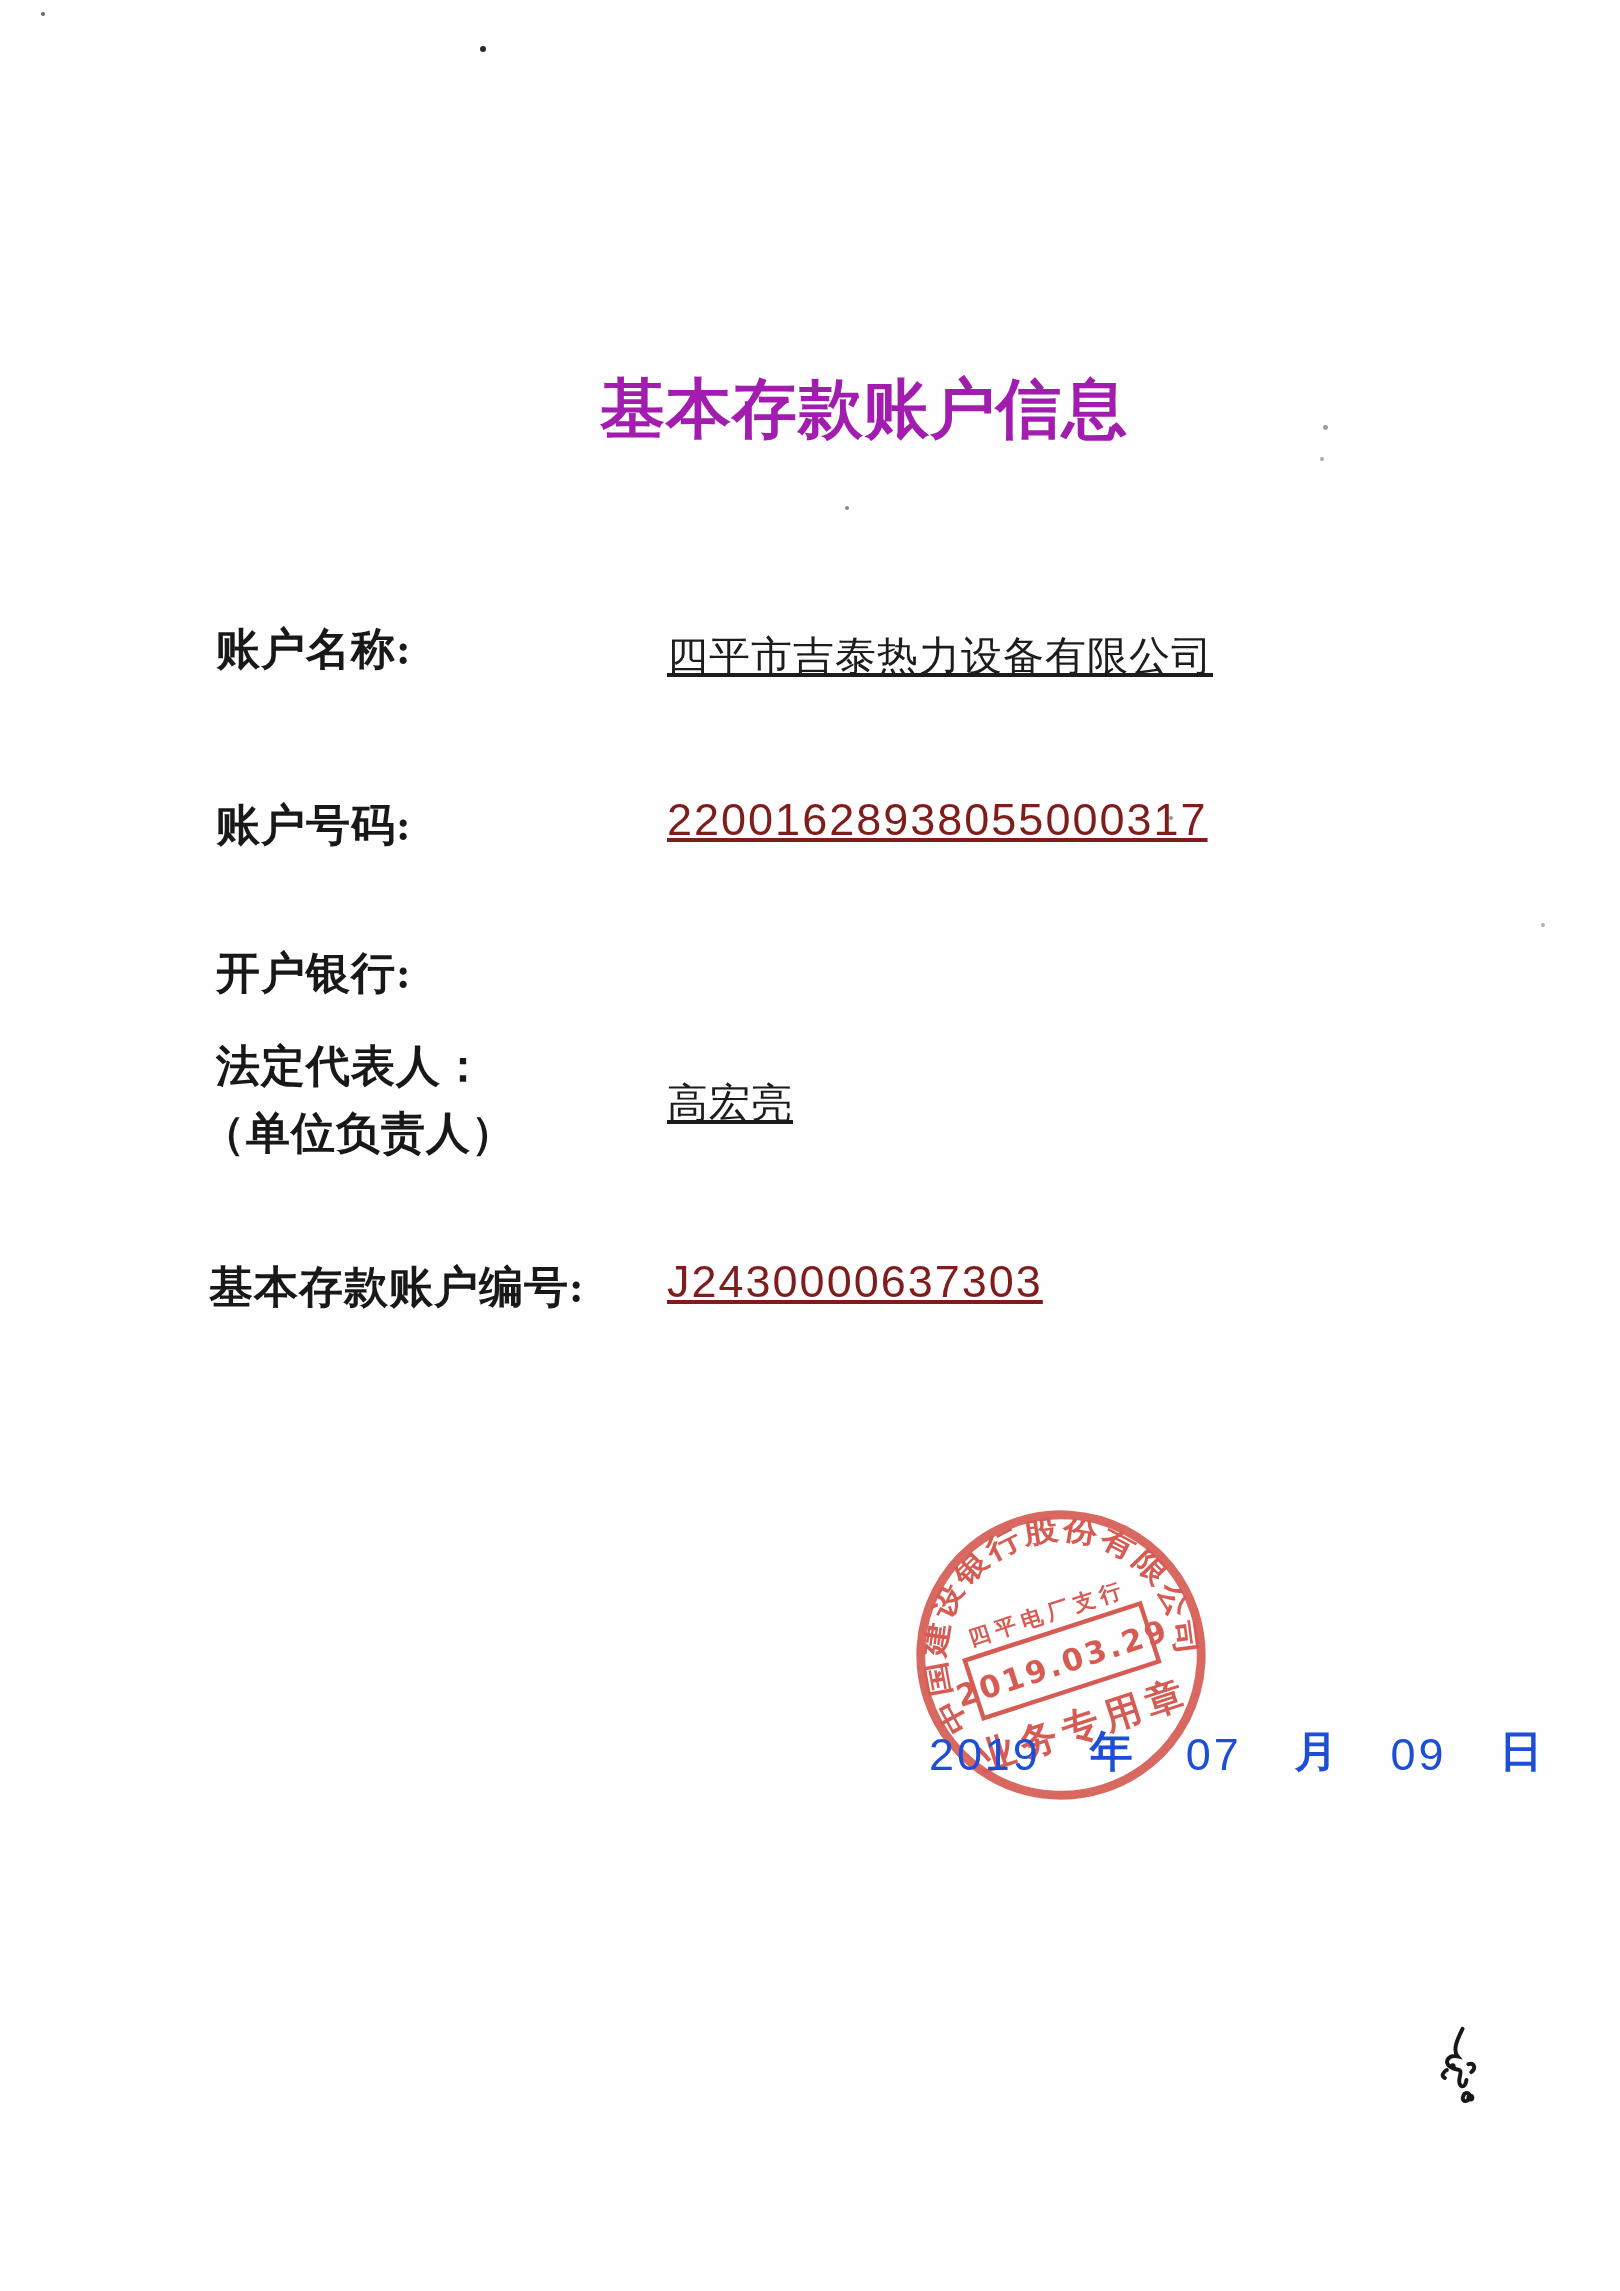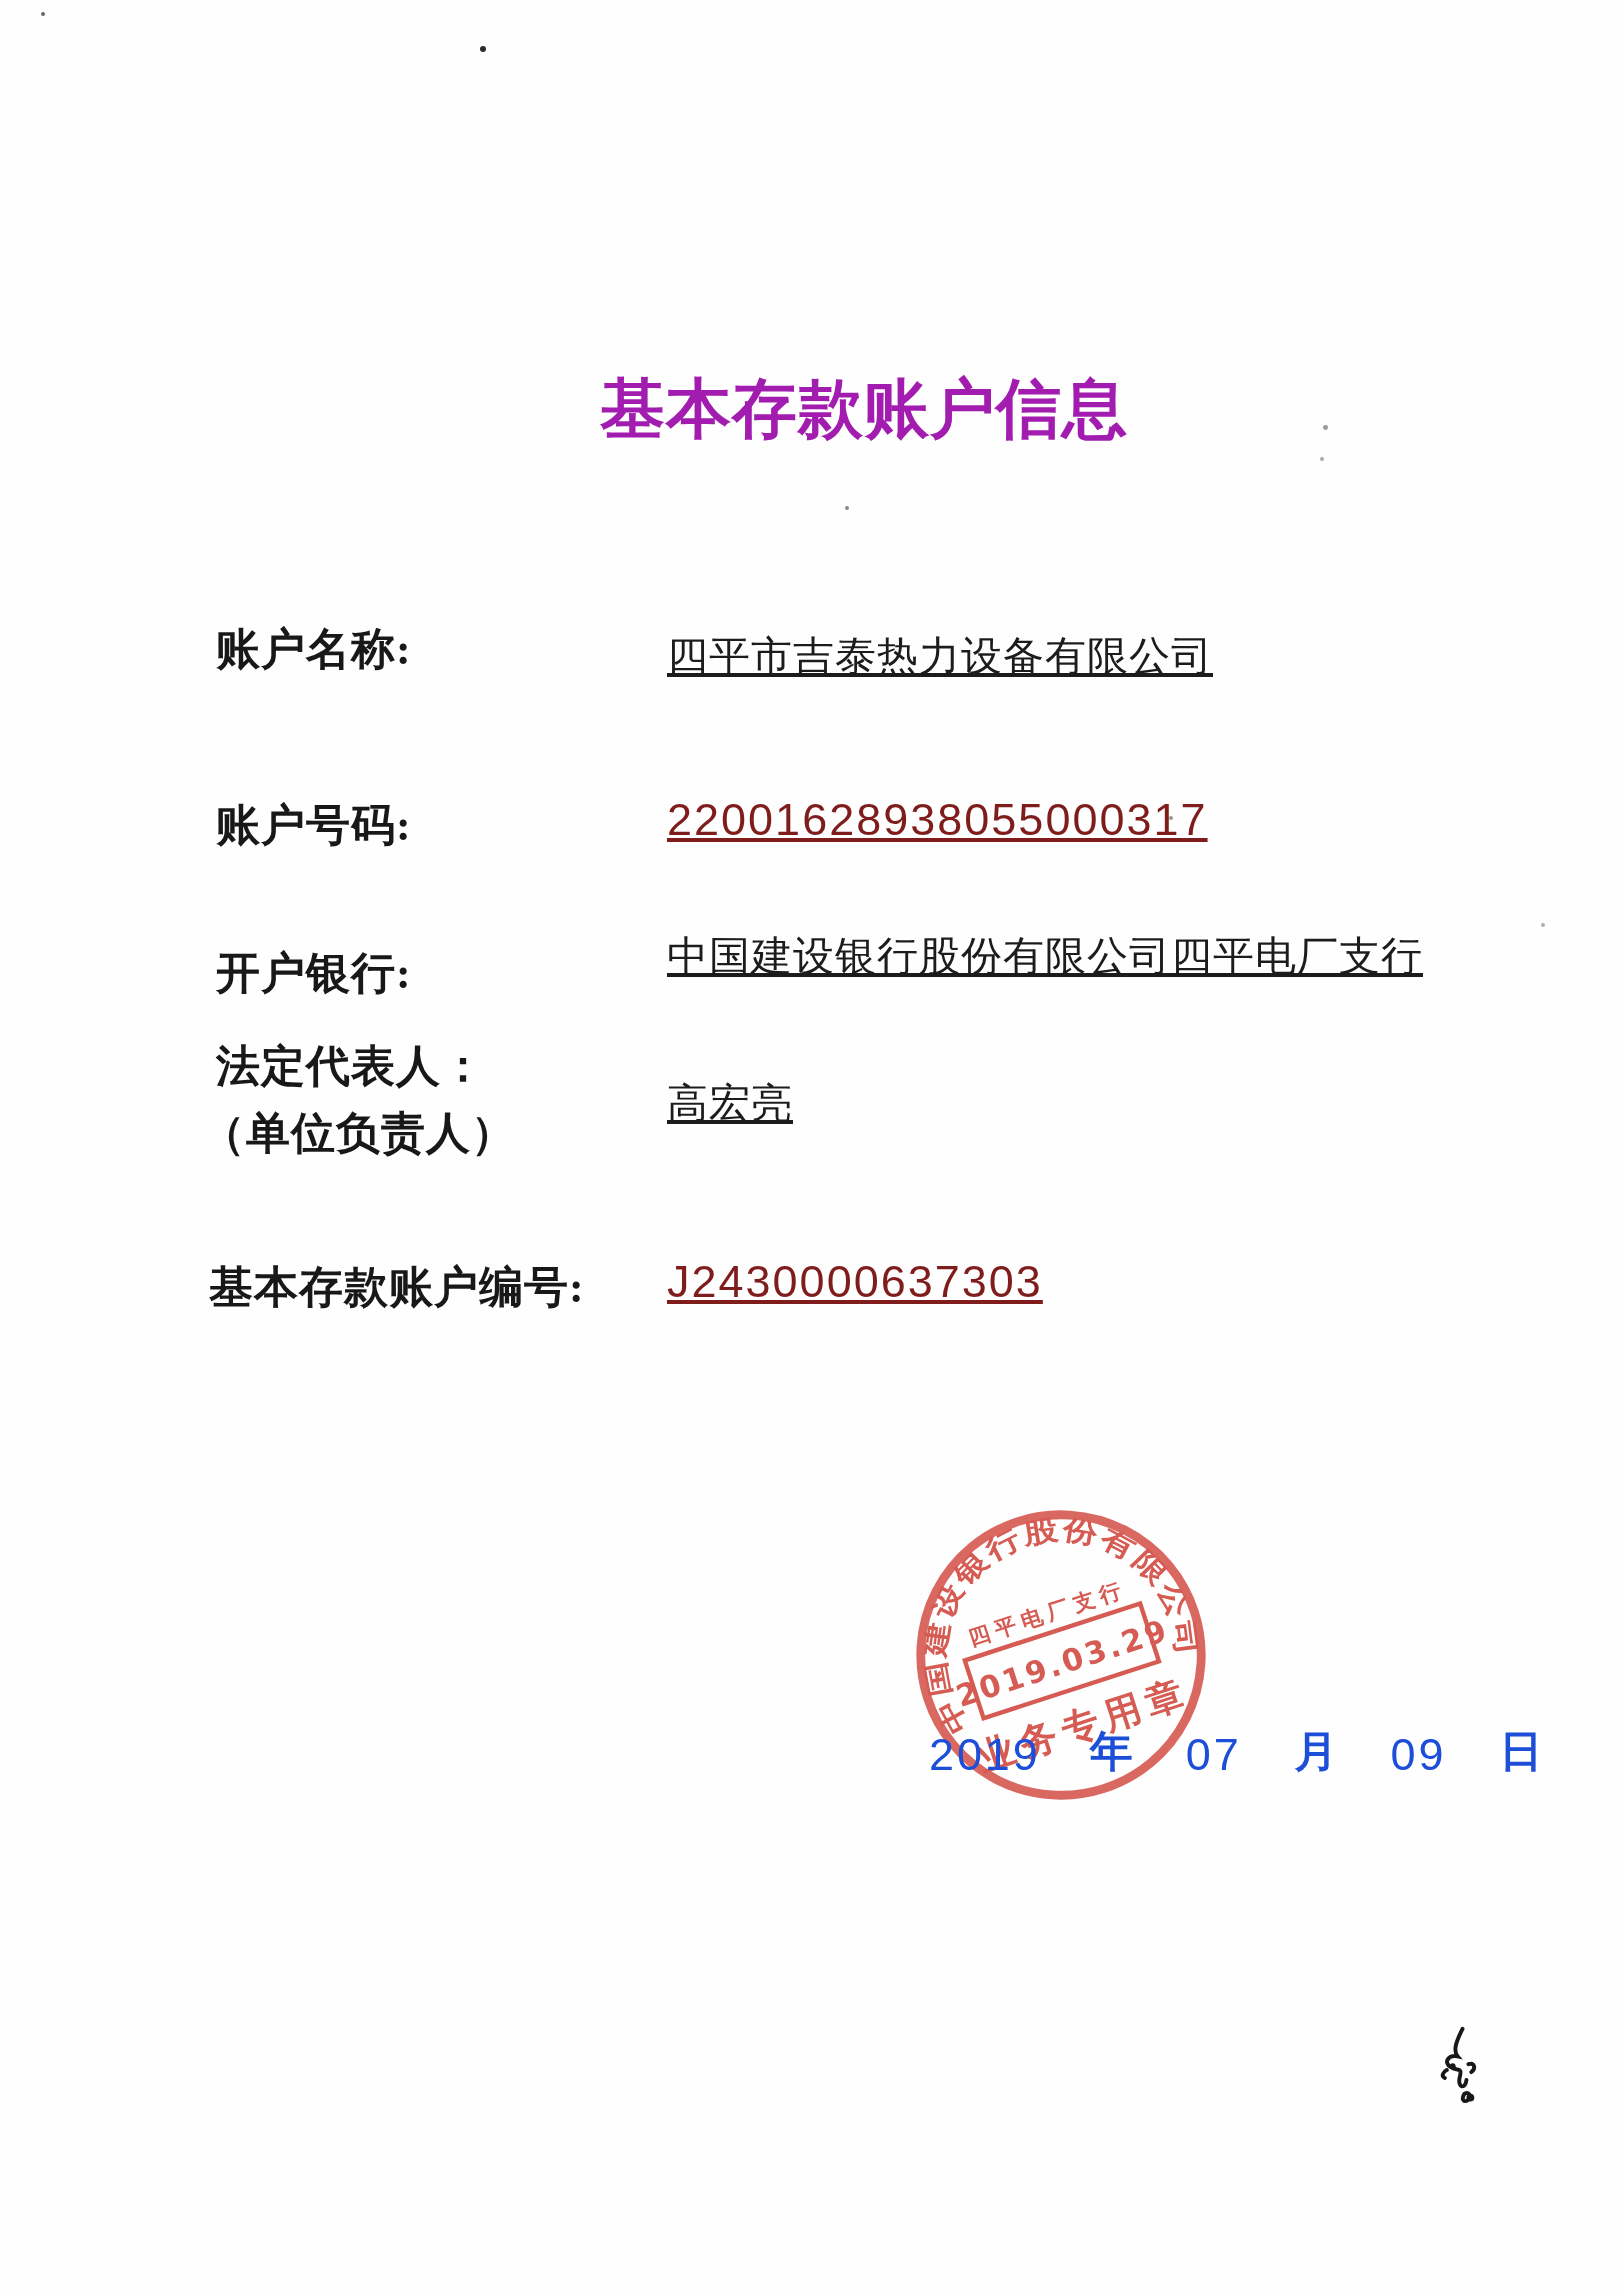--- a/index.html
+++ b/index.html
@@ -75,21 +75,20 @@
 
   <div class="doc-title">基本存款账户信息</div>
 
   <div class="field-label row1-label">账户名称:</div>
   <div class="field-value row1-value">四平市吉泰热力设备有限公司</div>
 
   <div class="field-label row2-label">账户号码:</div>
   <div class="field-value num row2-value">22001628938055000317</div>
 
   <div class="field-label row3-label">开户银行:</div>
-  <div class="field-value row3-value">中国建设银行股份有限公司四平电厂支行</div>
 
   <div class="field-label row4-label2">（单位负责人）</div>
   <div class="field-label row4-label">法定代表人：</div>
   <div class="field-value row4-value">高宏亮</div>
 
   <div class="field-label row5-label">基本存款账户编号:</div>
   <div class="field-value num row5-value">J2430000637303</div>
 
   <svg class="stamp" viewBox="0 0 310 310" xmlns="http://www.w3.org/2000/svg">
     <defs>

